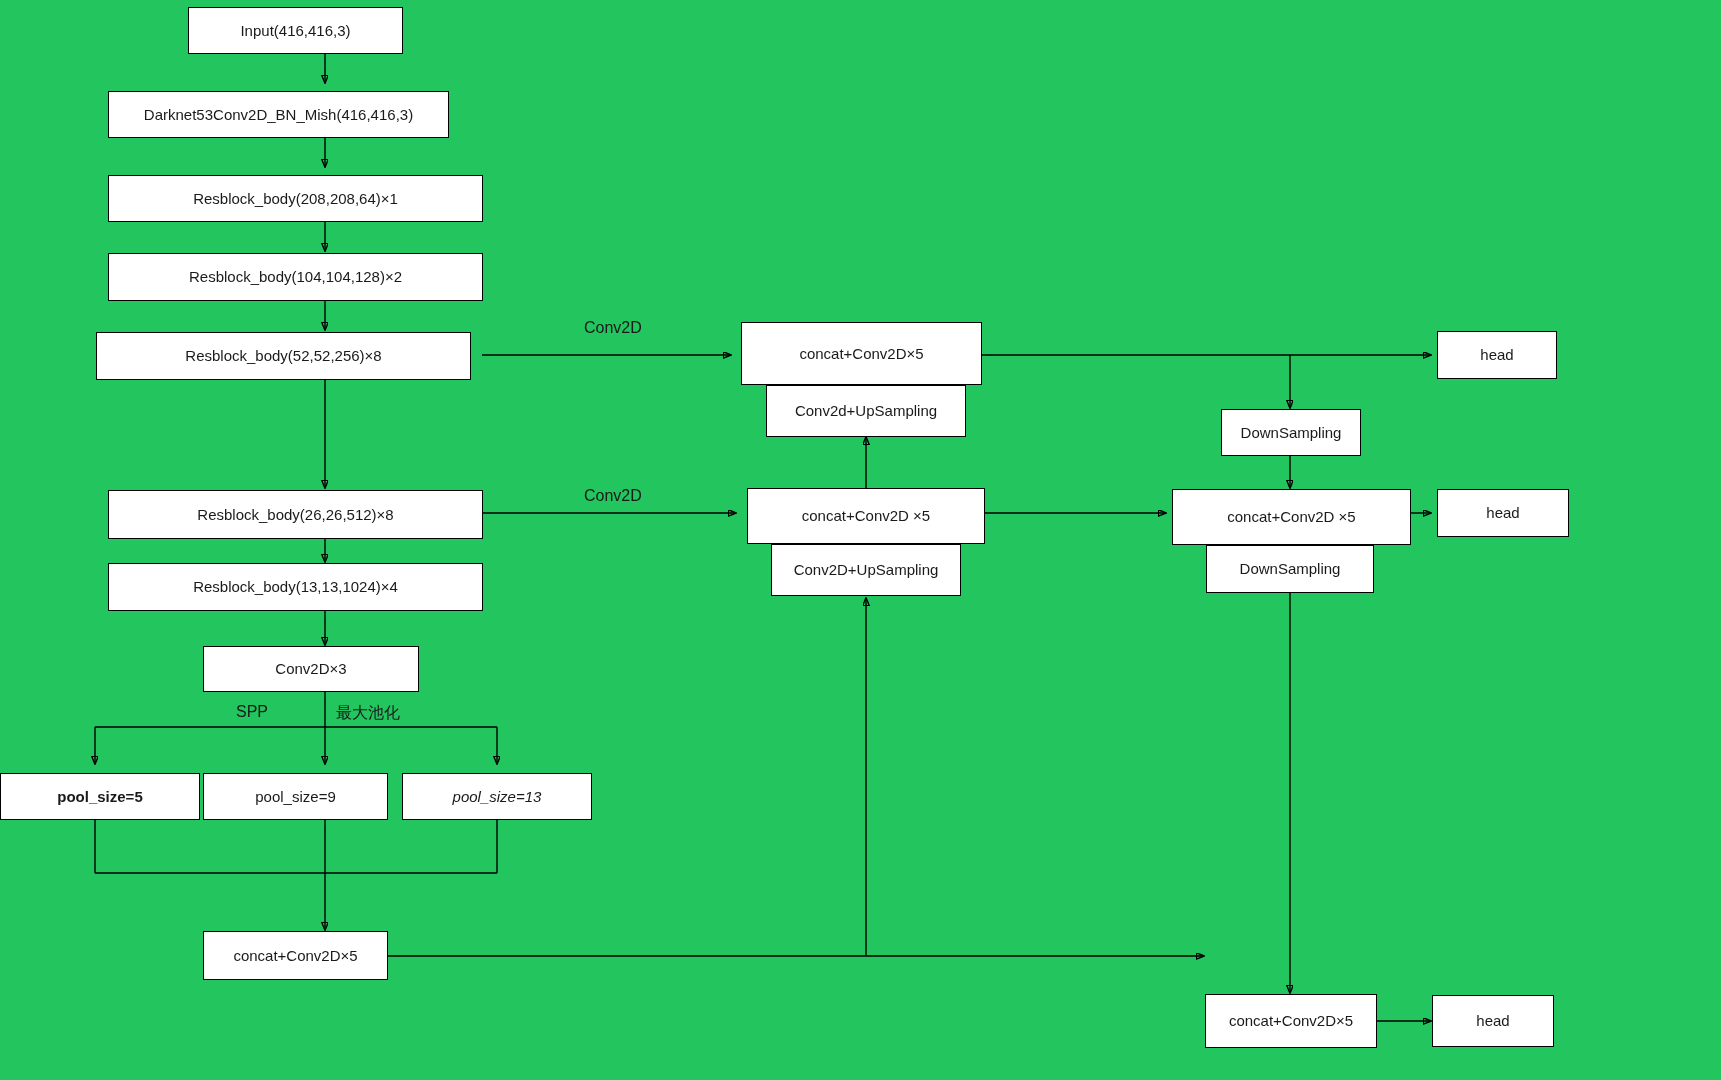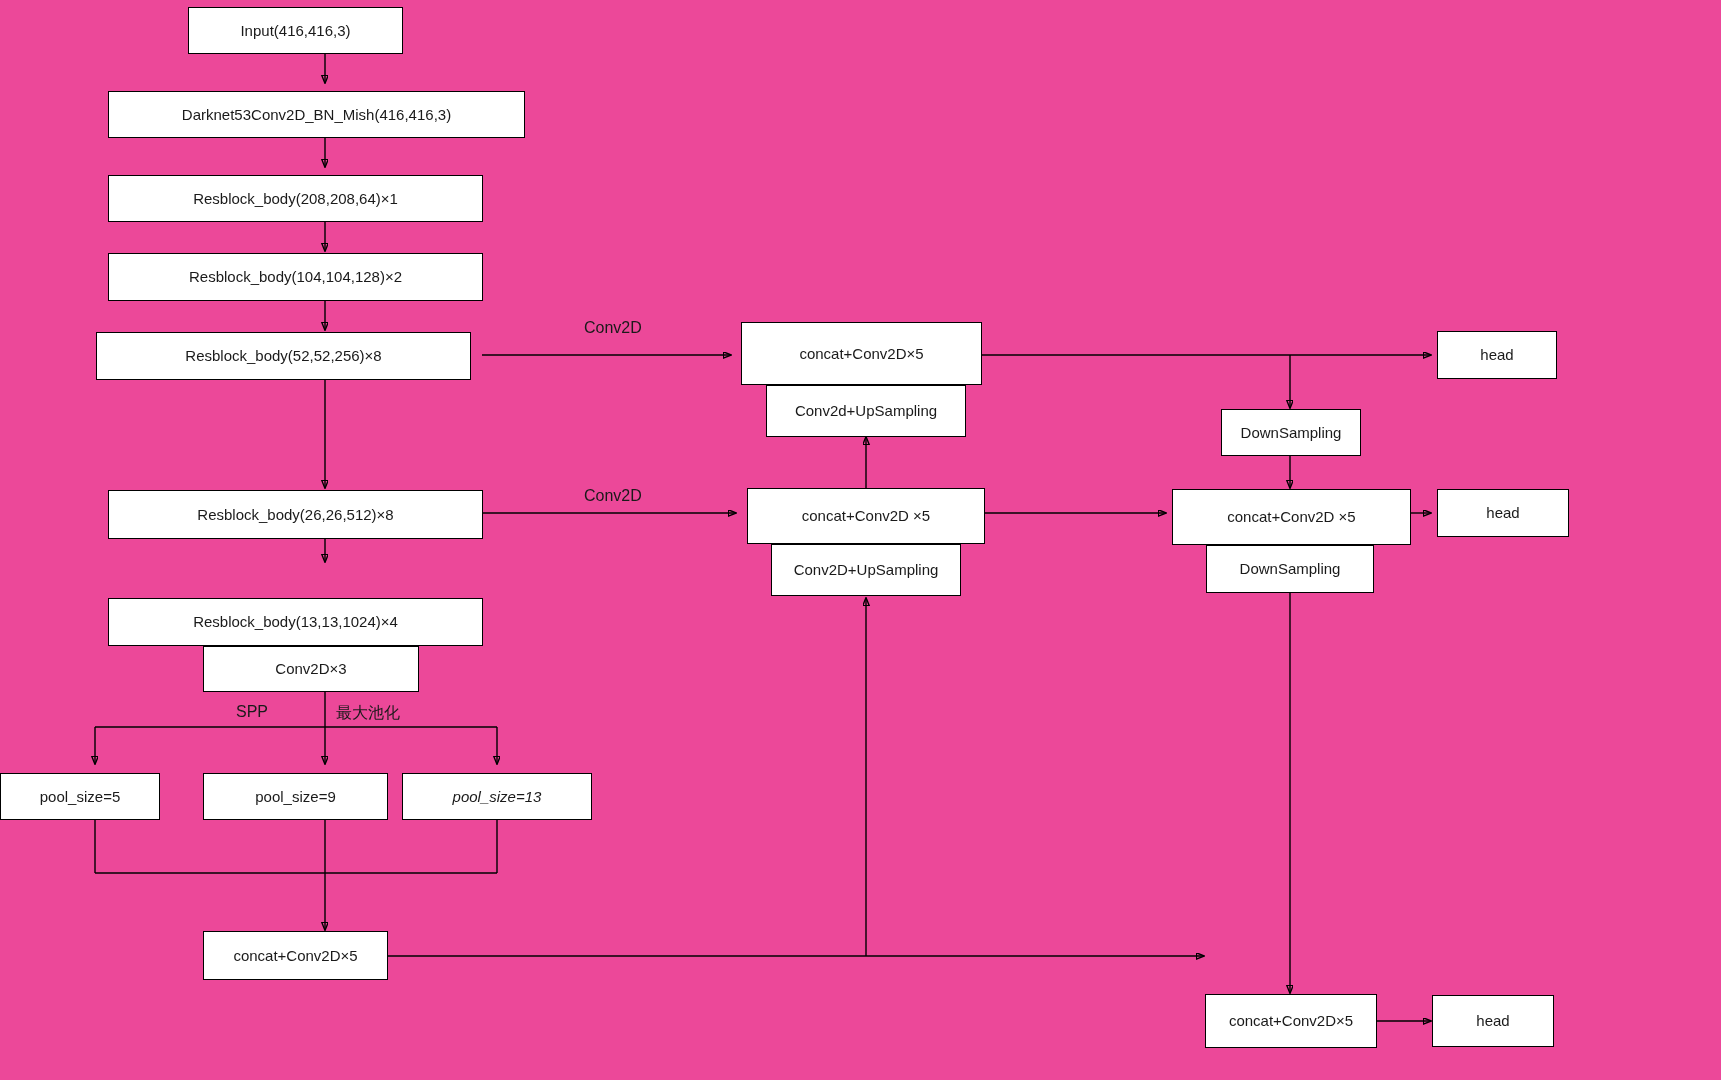--- a/index.html
+++ b/index.html
@@ -7,21 +7,21 @@
     padding: 0;
     background: #ffffff;
   }
   body {
     font-family: "Liberation Sans", "DejaVu Sans", sans-serif;
   }
   #canvas {
     position: relative;
     width: 1721px;
     height: 1080px;
-    background: #ec4899;
+    background: #22c55e;
     overflow: hidden;
   }
   .node {
     position: absolute;
     box-sizing: border-box;
     border: 1px solid #000000;
     background: #ffffff;
     display: flex;
     align-items: center;
     justify-content: center;
@@ -106,56 +106,56 @@
 
     <line x1="1290" y1="593" x2="1290" y2="993" marker-end="url(#ah)"></line>
 
     <path d="M1377,1021 L1431,1021" marker-end="url(#ah)"></path>
   </svg>
 
   <div class="node" style="left:188px; top:7px; width:215px; height:47px;">
     <span>Input(416,416,3)</span>
   </div>
 
-  <div class="node" style="left:108px; top:91px; width:417px; height:47px;">
+  <div class="node" style="left:108px; top:91px; width:341px; height:47px;">
     <span>Darknet53Conv2D_BN_Mish(416,416,3)</span>
   </div>
 
   <div class="node" style="left:108px; top:175px; width:375px; height:47px;">
     <span>Resblock_body(208,208,64)×1</span>
   </div>
 
   <div class="node" style="left:108px; top:253px; width:375px; height:48px;">
     <span>Resblock_body(104,104,128)×2</span>
   </div>
 
   <div class="node" style="left:96px; top:332px; width:375px; height:48px;">
     <span>Resblock_body(52,52,256)×8</span>
   </div>
 
   <div class="node" style="left:108px; top:490px; width:375px; height:49px;">
     <span>Resblock_body(26,26,512)×8</span>
   </div>
 
-  <div class="node" style="left:108px; top:563px; width:375px; height:48px;margin-top:35px;">
+  <div class="node" style="left:108px; top:563px; width:375px; height:48px;">
     <span>Resblock_body(13,13,1024)×4</span>
   </div>
 
   <div class="node" style="left:203px; top:646px; width:216px; height:46px;">
     <span>Conv2D×3</span>
   </div>
 
   <div class="edge-label" style="left:236px; top:703px;">
     <span>SPP</span>
   </div>
   <div class="edge-label" style="left:336px; top:703px;">
     <span>最大池化</span>
   </div>
 
-  <div class="node" style="left:0px; top:773px; width:160px; height:47px;">
+  <div class="node" style="left:0px; top:773px; width:200px; height:47px;font-weight:bold;">
     <span>pool_size=5</span>
   </div>
 
   <div class="node" style="left:203px; top:773px; width:185px; height:47px;">
     <span>pool_size=9</span>
   </div>
 
   <div class="node" style="left:402px; top:773px; width:190px; height:47px;font-style:italic;">
     <span>pool_size=13</span>
   </div>

